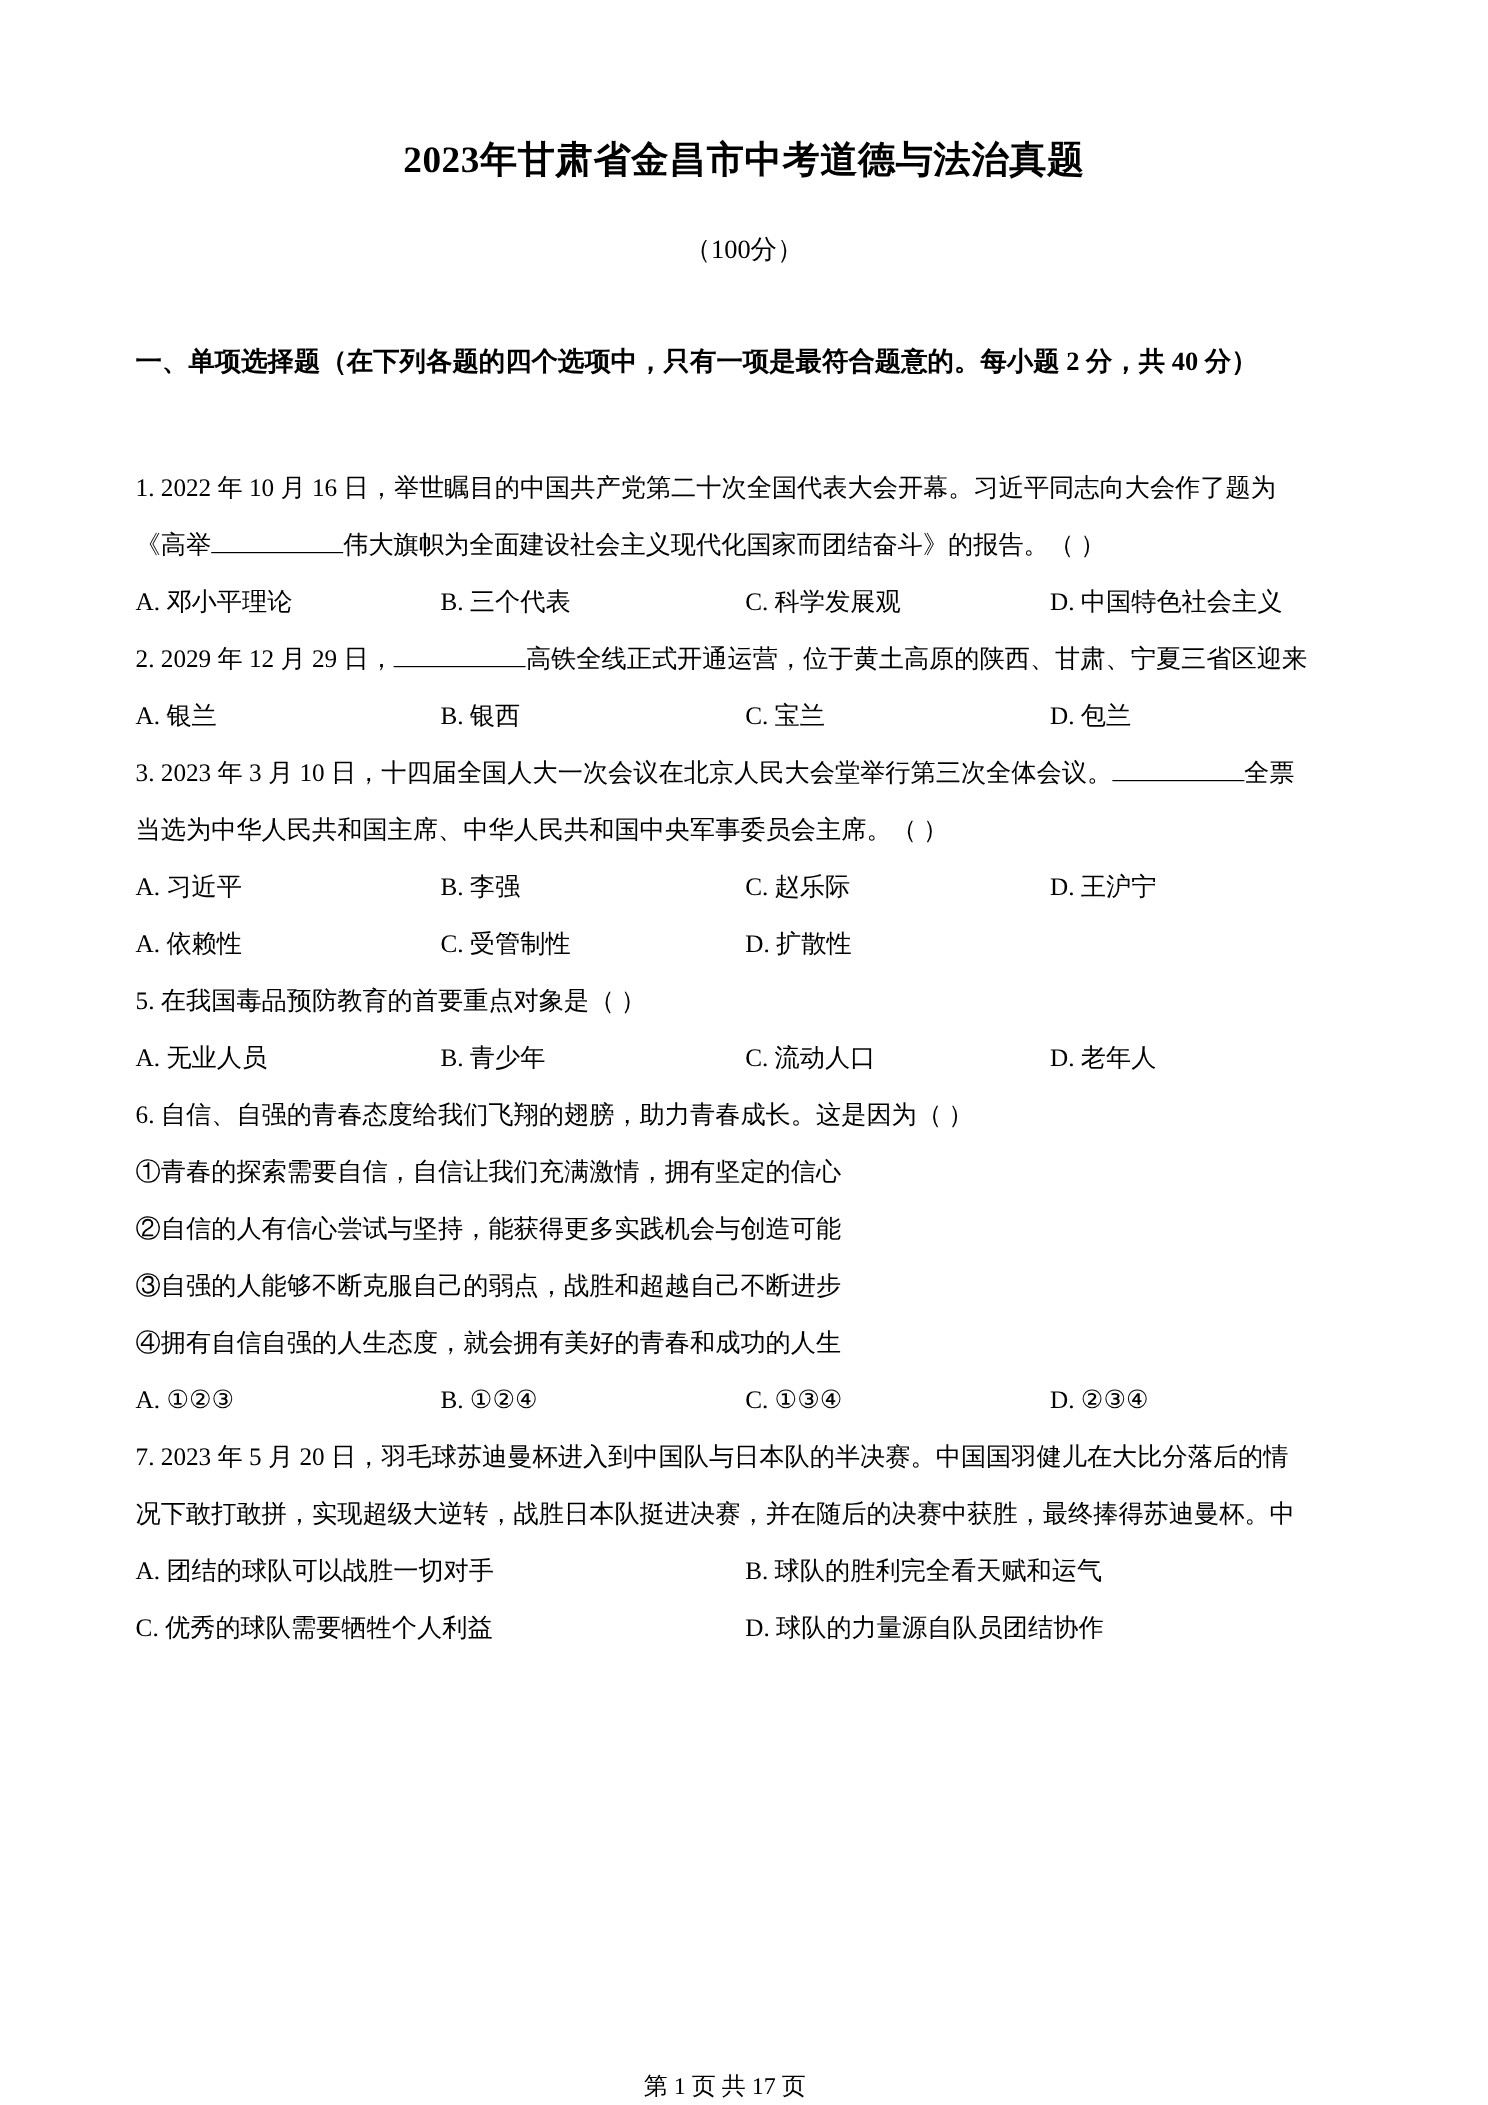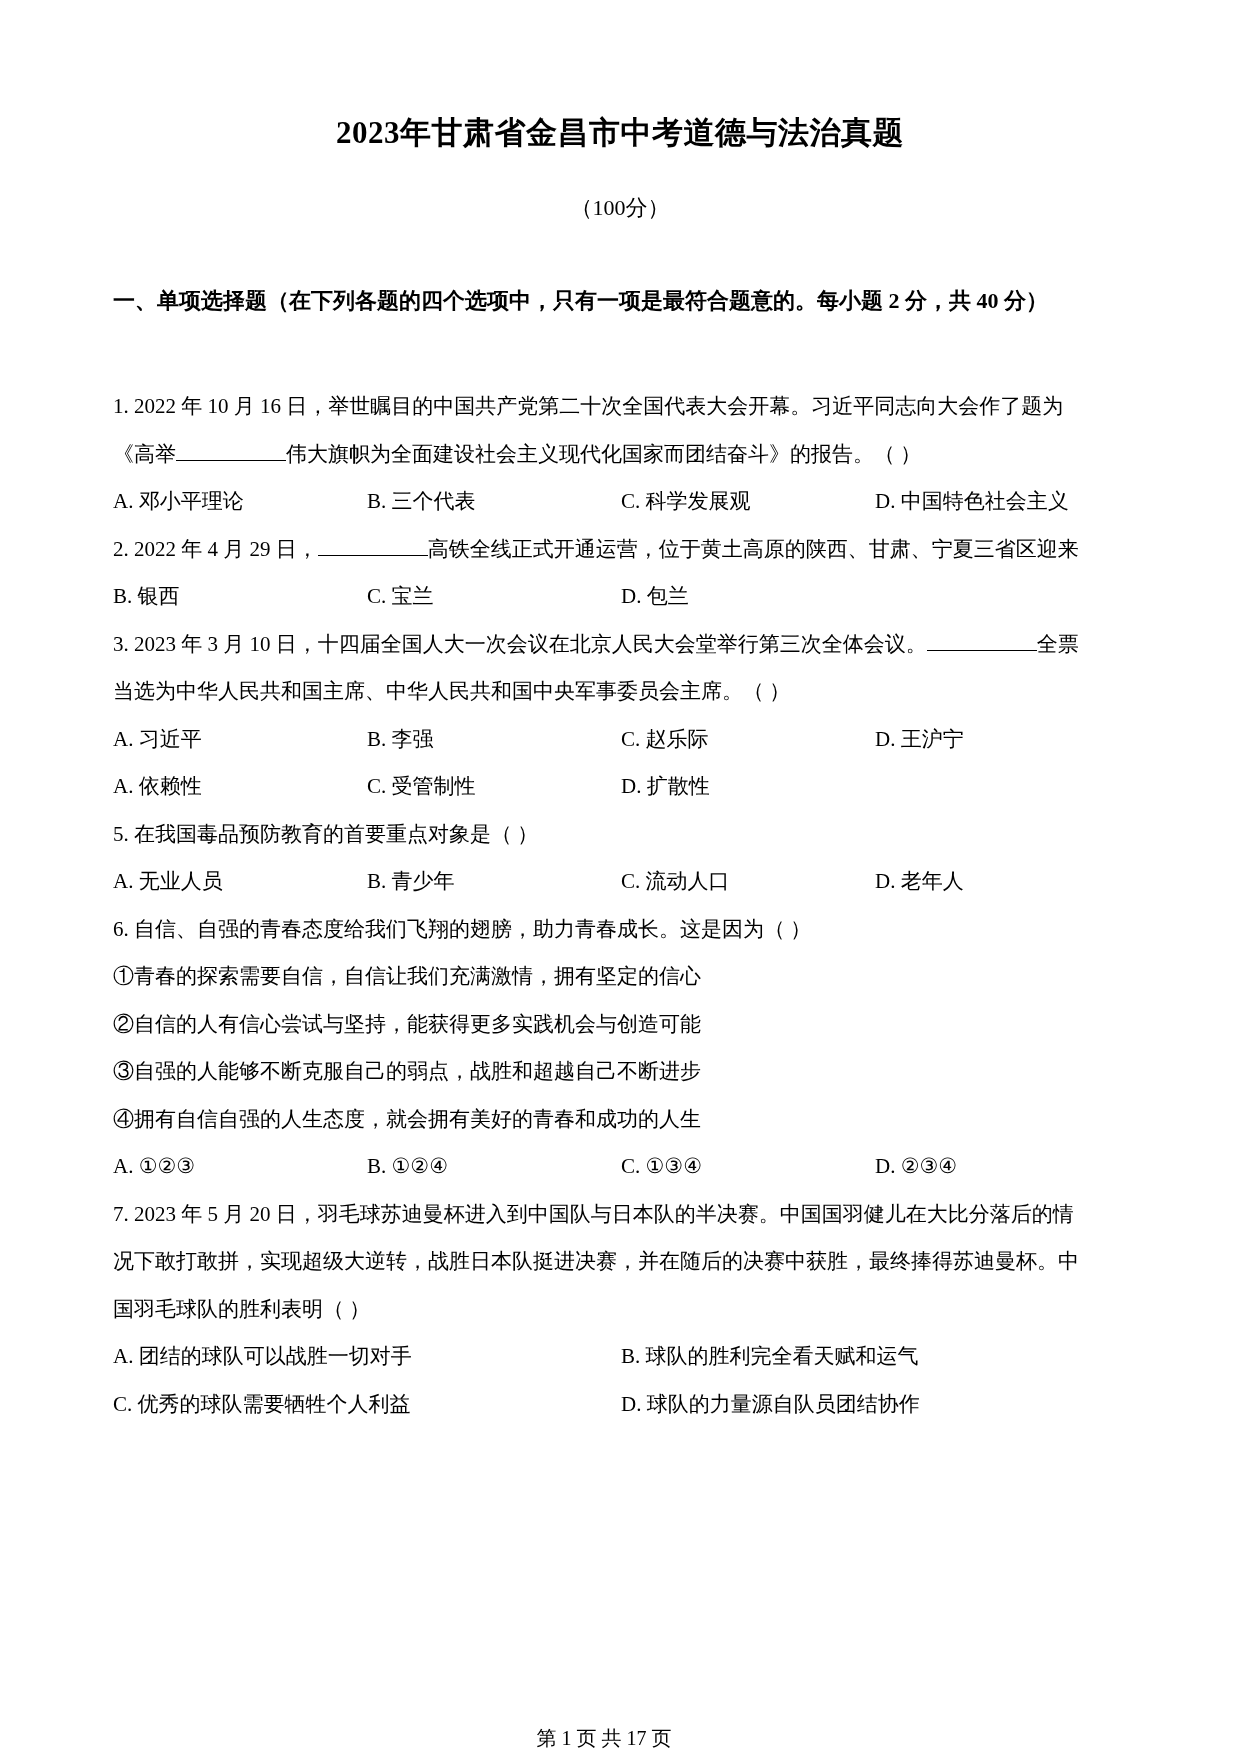--- a/index.html
+++ b/index.html
@@ -47,23 +47,24 @@
       <span>《高举</span><span class="blank"></span><span>伟大旗帜为全面建设社会主义现代化国家而团结奋斗》的报告。（    ）</span>
     </div>
     <div class="opts">
       <span class="opt">A. 邓小平理论</span>
       <span class="opt">B. 三个代表</span>
       <span class="opt">C. 科学发展观</span>
       <span class="opt">D. 中国特色社会主义</span>
     </div>
 
     <div class="line">
-      <span>2.</span> <span>2022 年 4 月 29 日，</span><span class="blank"></span><span>高铁全线正式开通运营，位于黄土高原的陕西、甘肃、宁夏三省区迎来</span>
+      <span>2.</span> <span>2029 年 12 月 29 日，</span><span class="blank"></span><span>高铁全线正式开通运营，位于黄土高原的陕西、甘肃、宁夏三省区迎来</span>
     </div>
     <div class="opts">
+      <span class="opt">A. 银兰</span>
       <span class="opt">B. 银西</span>
       <span class="opt">C. 宝兰</span>
       <span class="opt">D. 包兰</span>
     </div>
 
     <div class="line">
       <span>3.</span> <span>2023 年 3 月 10 日，十四届全国人大一次会议在北京人民大会堂举行第三次全体会议。</span><span class="blank"></span><span>全票</span>
     </div>
     <div class="line">当选为中华人民共和国主席、中华人民共和国中央军事委员会主席。（    ）</div>
     <div class="opts">
@@ -100,21 +101,20 @@
       <span class="opt">A. ①②③</span>
       <span class="opt">B. ①②④</span>
       <span class="opt">C. ①③④</span>
       <span class="opt">D. ②③④</span>
     </div>
 
     <div class="line">
       <span>7.</span> <span>2023 年 5 月 20 日，羽毛球苏迪曼杯进入到中国队与日本队的半决赛。中国国羽健儿在大比分落后的情</span>
     </div>
     <div class="line">况下敢打敢拼，实现超级大逆转，战胜日本队挺进决赛，并在随后的决赛中获胜，最终捧得苏迪曼杯。中</div>
-    <div class="line">国羽毛球队的胜利表明（    ）</div>
     <div class="opts opts2">
       <span class="opt">A. 团结的球队可以战胜一切对手</span>
       <span class="opt">B. 球队的胜利完全看天赋和运气</span>
     </div>
     <div class="opts opts2">
       <span class="opt">C. 优秀的球队需要牺牲个人利益</span>
       <span class="opt">D. 球队的力量源自队员团结协作</span>
     </div>
   </div>
 

